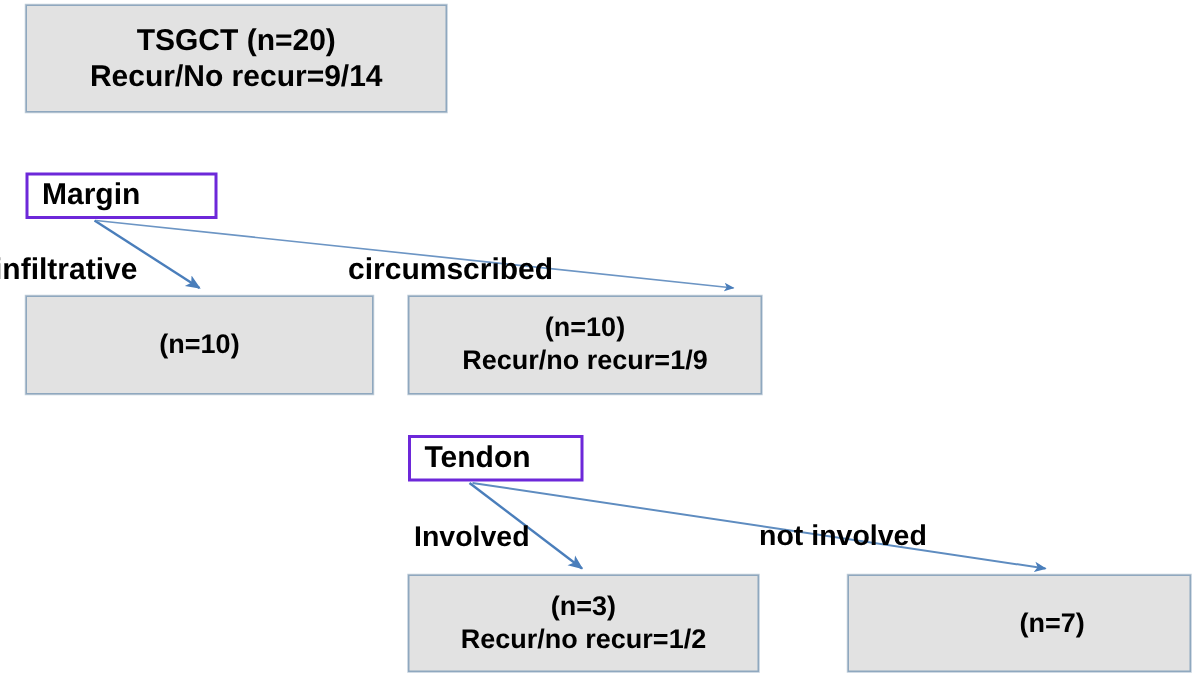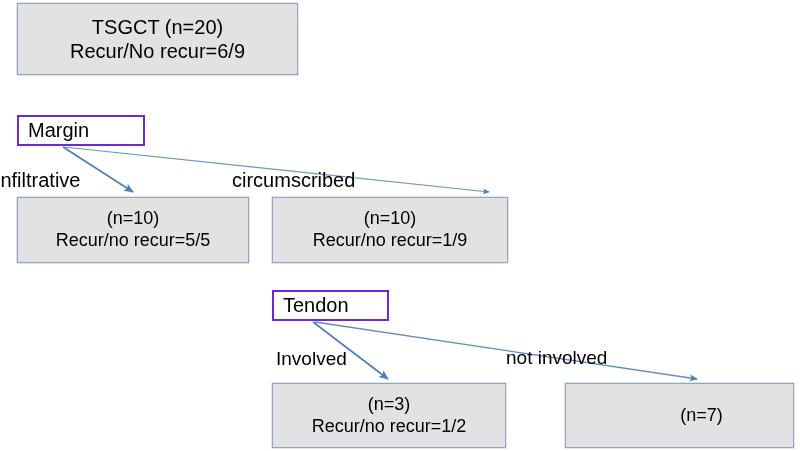--- a/index.html
+++ b/index.html
@@ -7,20 +7,21 @@
     padding: 0;
     background: #ffffff;
   }
   #canvas {
     position: relative;
     width: 800px;
     height: 451px;
     background: #ffffff;
     font-family: "Liberation Sans", sans-serif;
     overflow: hidden;
+    font-weight: bold;
   }
   
   .node {
     position: absolute;
     box-sizing: border-box;
     display: flex;
     flex-direction: column;
     align-items: center;
     justify-content: center;
     border: 1px solid #9DB0C4;
@@ -78,34 +79,33 @@
 
     <line x1="64" y1="147" x2="489" y2="192" stroke="#6C95C4" stroke-width="1.1" marker-end="url(#arrowhead)"></line>
 
     <line x1="313" y1="322" x2="388" y2="379" stroke="#4A7EBB" stroke-width="1.6" marker-end="url(#arrowhead)"></line>
 
     <line x1="315" y1="322" x2="697" y2="379" stroke="#5E8CC0" stroke-width="1.3" marker-end="url(#arrowhead)"></line>
   </svg>
 
   <div class="node filled" style="left:17px; top:3px; width:281px; height:72px; font-size:20px;">
     <span class="line">TSGCT (n=20)</span>
-    <span class="line">Recur/No recur=6/9</span>
+    <span class="line">Recur/No recur=9/14</span>
   </div>
 
   <div class="node plain" style="left:17px; top:115px; width:128px; height:31px; font-size:20px;">
     <span class="line">Margin</span>
   </div>
 
   <div class="edge-label" style="left:-4px; top:169px; font-size:20px;">infiltrative</div>
 
   <div class="edge-label" style="left:232px; top:169px; font-size:20px;text-align:center;">circumscribed</div>
 
   <div class="node filled" style="left:17px; top:197px; width:232px; height:66px; font-size:18px;">
     <span class="line">(n=10)</span>
-    <span class="line">Recur/no recur=5/5</span>
   </div>
 
   <div class="node filled" style="left:272px; top:197px; width:236px; height:66px; font-size:18px;">
     <span class="line">(n=10)</span>
     <span class="line">Recur/no recur=1/9</span>
   </div>
 
   <div class="node plain" style="left:272px; top:290px; width:117px; height:31px; font-size:20px;">
     <span class="line">Tendon</span>
   </div>

